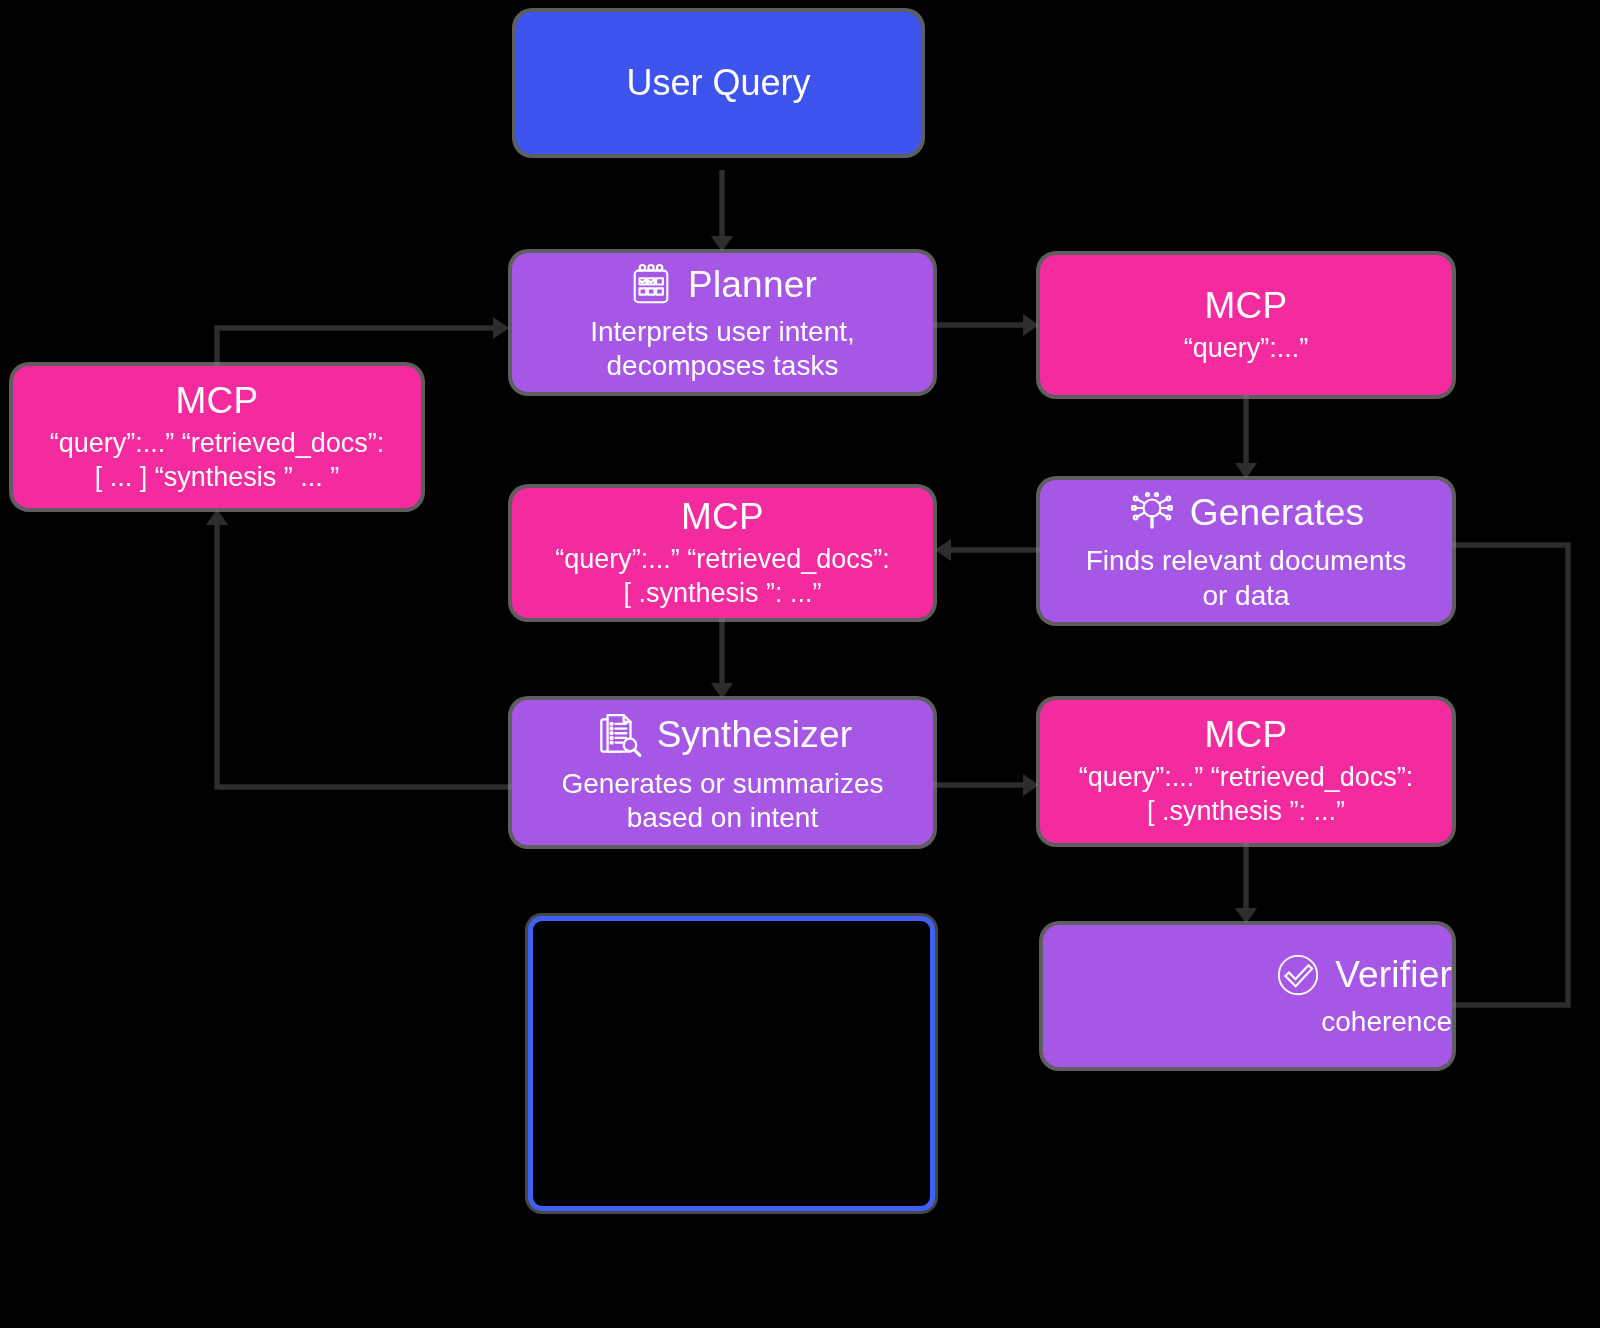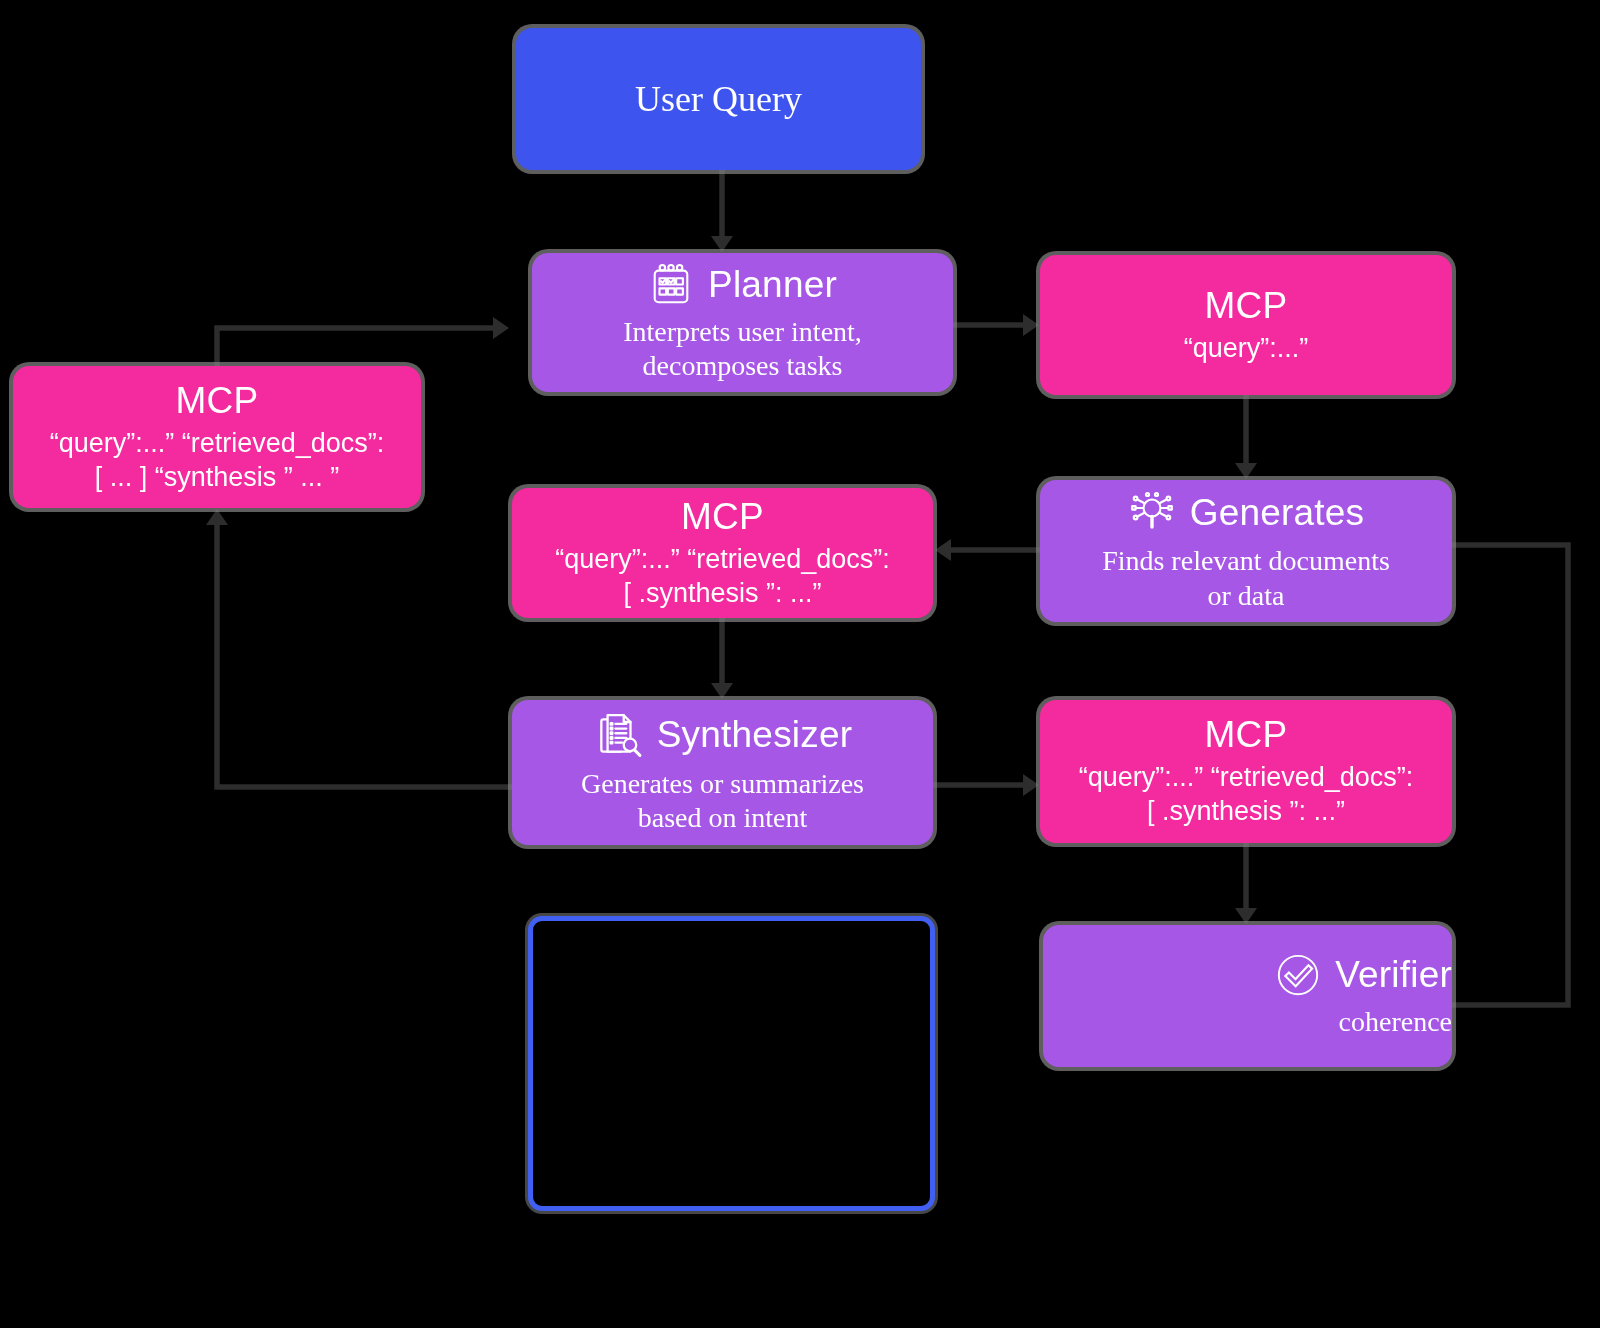--- a/index.html
+++ b/index.html
@@ -14,21 +14,21 @@
     position:absolute;border-radius:16px;color:#fff;
     display:flex;flex-direction:column;align-items:center;justify-content:center;
     text-align:center;box-shadow:0 0 0 4px rgba(130,130,130,0.72);
   }
   .node.blue{background:#3d55ee;}
   .node.purple{background:#a757e6;}
   .node.pink{background:#f42a9f;}
   .title{font-size:37px;font-weight:400;letter-spacing:0.2px;}
   .big-title{font-size:36px;font-weight:400;}
   .title-row{display:flex;align-items:center;justify-content:center;gap:14px;}
-  .subtitle{font-size:28px;line-height:1.22;margin-top:7px;font-family:Liberation Serif, serif;}
+  .subtitle{font-size:28px;line-height:1.22;margin-top:7px;}
   .code{font-size:27px;line-height:1.25;margin-top:5px;}
   .sub-line{display:block;}
   .code .sub-line{white-space:nowrap;}
   .icon{flex:0 0 auto;}
   .output-box{
     position:absolute;background:#000;border:5px solid #4160f2;border-radius:14px;
     box-shadow:0 0 0 3px rgba(130,130,130,0.55);
   }
 </style>
 </head>
@@ -71,25 +71,25 @@
     </g>
     <g>
       <line x1="1246" y1="843" x2="1246" y2="909"></line>
       <polygon points="1235,908 1257,908 1246,924"></polygon>
     </g>
     <g>
       <polyline points="1452,545 1568,545 1568,1005 1452,1005"></polyline>
     </g>
   </svg>
 
-  <div class="node blue" style="left:516px;top:28px;width:405px;height:142px;font-family:Liberation Serif, serif;">
+  <div class="node blue" style="left:516px;top:12px;width:405px;height:142px;">
     <span class="big-title">User Query</span>
   </div>
 
-  <div class="node purple" style="left:532px;top:253px;width:421px;height:139px;">
+  <div class="node purple" style="left:512px;top:253px;width:421px;height:139px;">
     <div class="title-row">
       <svg class="icon" width="46" height="46" viewBox="0 0 48 48" fill="none" stroke="#ffffff" stroke-width="2.2" stroke-linecap="round" stroke-linejoin="round">
         <rect x="7" y="9" width="34" height="33" rx="4"></rect>
         <circle cx="15" cy="6" r="2.8"></circle>
         <circle cx="24" cy="6" r="2.8"></circle>
         <circle cx="33" cy="6" r="2.8"></circle>
         <rect x="12" y="17" width="7" height="6.5"></rect>
         <path d="M13.6 20 l1.6 1.7 l2.6 -3"></path>
         <rect x="20.7" y="17" width="7" height="6.5"></rect>
         <path d="M22.3 20 l1.6 1.7 l2.6 -3"></path>

